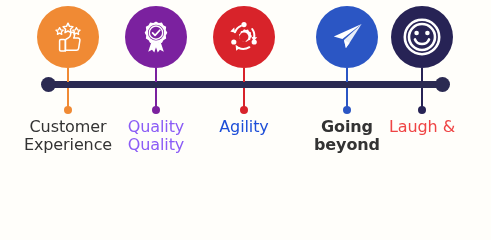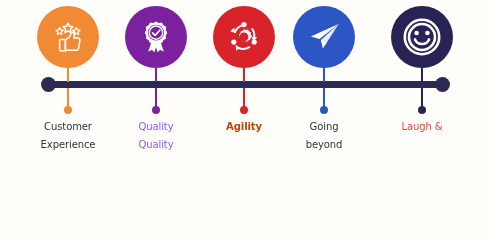--- a/index.html
+++ b/index.html
@@ -87,21 +87,21 @@
     width: 8px;
     height: 8px;
     border-radius: 50%;
   }
 
   .label {
     position: absolute;
     top: 118px;
     left: 0;
     width: 110px;
-    font-size: 10px;
+    font-size: 16px;
     line-height: 18px;
     color: #333333;
     letter-spacing: -0.1px;
   }
 </style>
 </head>
 <body style="background: rgb(255, 254, 250);">
 
 <div id="infographic">
 
@@ -166,27 +166,27 @@
           <path d="M28.2 12.0 a10.6 10.6 0 0 1 1.8 9.0" fill="none" stroke="#ffffff" stroke-width="2.0" stroke-linecap="round"></path>
           <path d="M33.2 20.2 l-3.4 4.0 -2.4 -4.3z"></path>
           <path d="M14.6 31.0 a12.0 12.0 0 0 0 10.8 -.8" fill="none" stroke="#ffffff" stroke-width="2.0" stroke-linecap="round"></path>
           <path d="M11.6 27.8 l4.4 2.9 -3.8 3.1z"></path>
         </svg>
       </span>
     </div>
     <div class="stem-top" style="background: rgb(216, 35, 42);"></div>
     <div class="stem-bottom" style="background: rgb(216, 35, 42);"></div>
     <div class="stem-dot" style="background: rgb(216, 35, 42);"></div>
-    <div class="label" style="color: #c2410c; font-weight: bold;">
+    <div class="label" style="color: #1d4ed8;">
       <div>Agility</div>
       <div></div>
     </div>
   </div>
 
-  <div class="node" id="node-3" style="left: 269px;">
+  <div class="node" id="node-3" style="left: 292px; font-weight: bold;">
     <div class="bubble" style="background: rgb(43, 86, 196);">
       <span>
         <svg width="40" height="40" viewBox="0 0 40 40" fill="#ffffff">
           <path d="M34.6 7.0 L6.8 19.6 l8.6 2.3 z"></path>
           <path d="M34.6 7.0 L17.0 23.0 l1.9 8.1 3.6 -5.0 z" fill="#e8eef9"></path>
           <path d="M18.9 31.1 l3.6 -5.0 -5.5 -3.1 z" fill="#ffffff"></path>
         </svg>
       </span>
     </div>
     <div class="stem-top" style="background: rgb(43, 86, 196);"></div>

